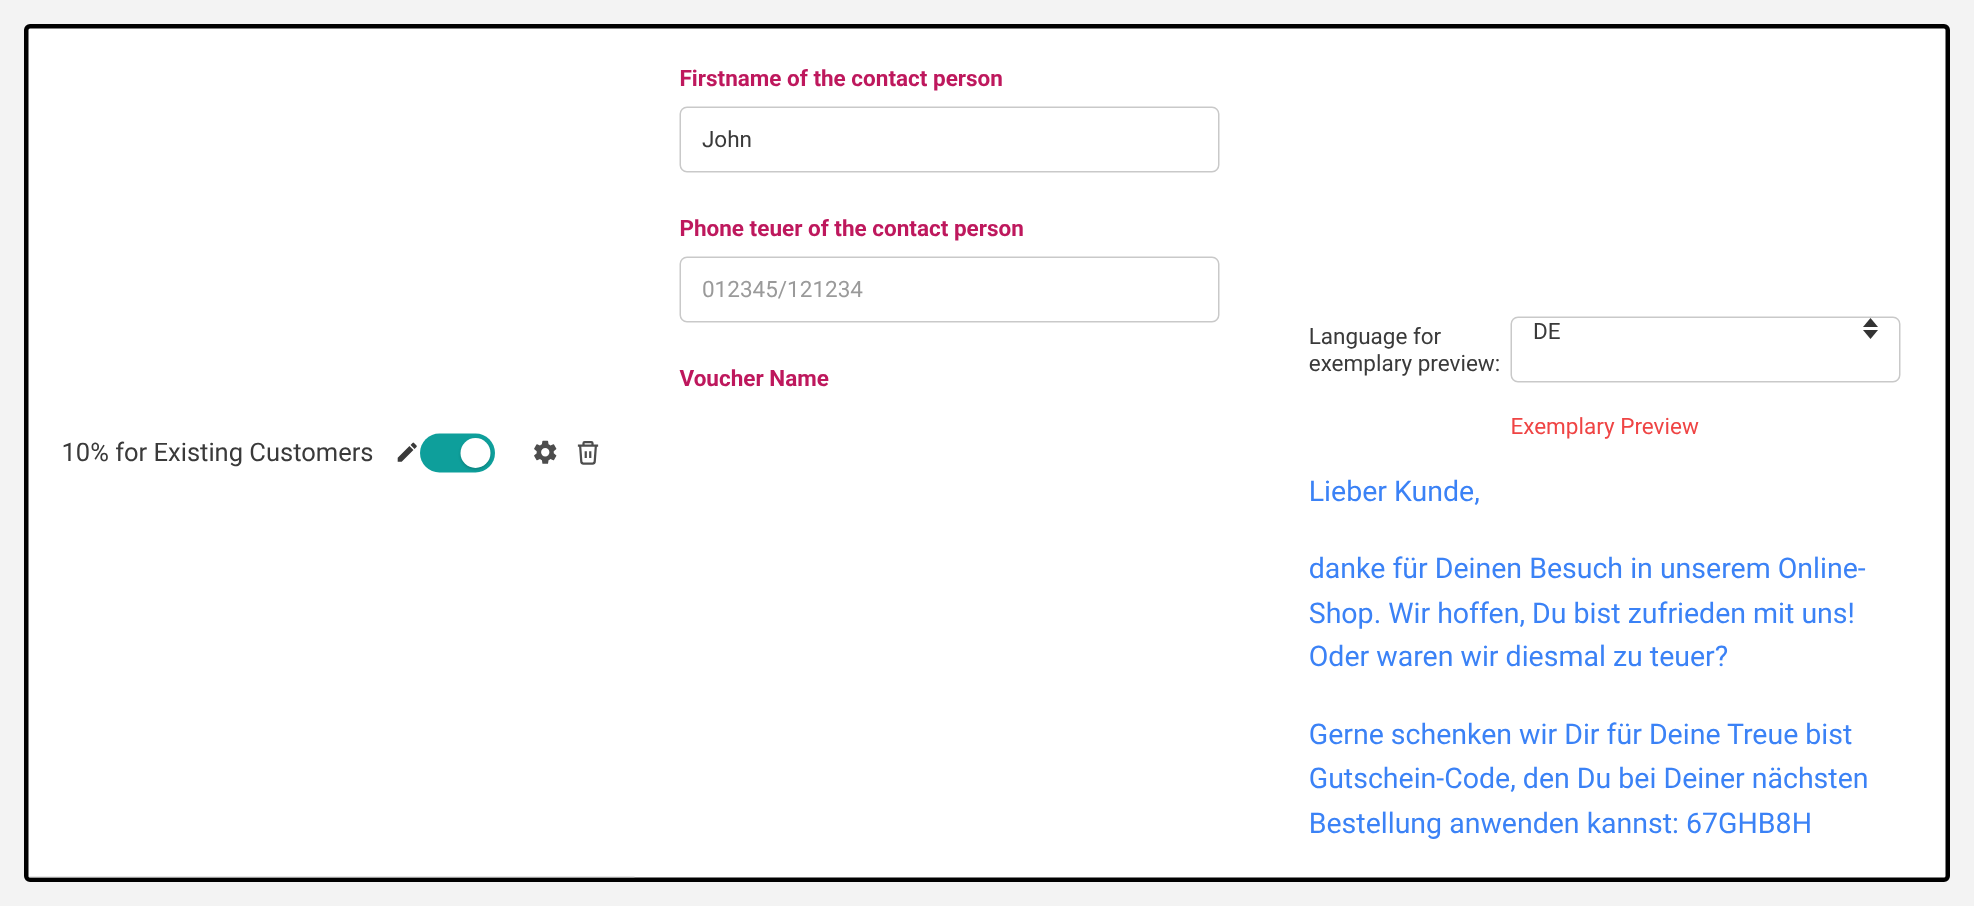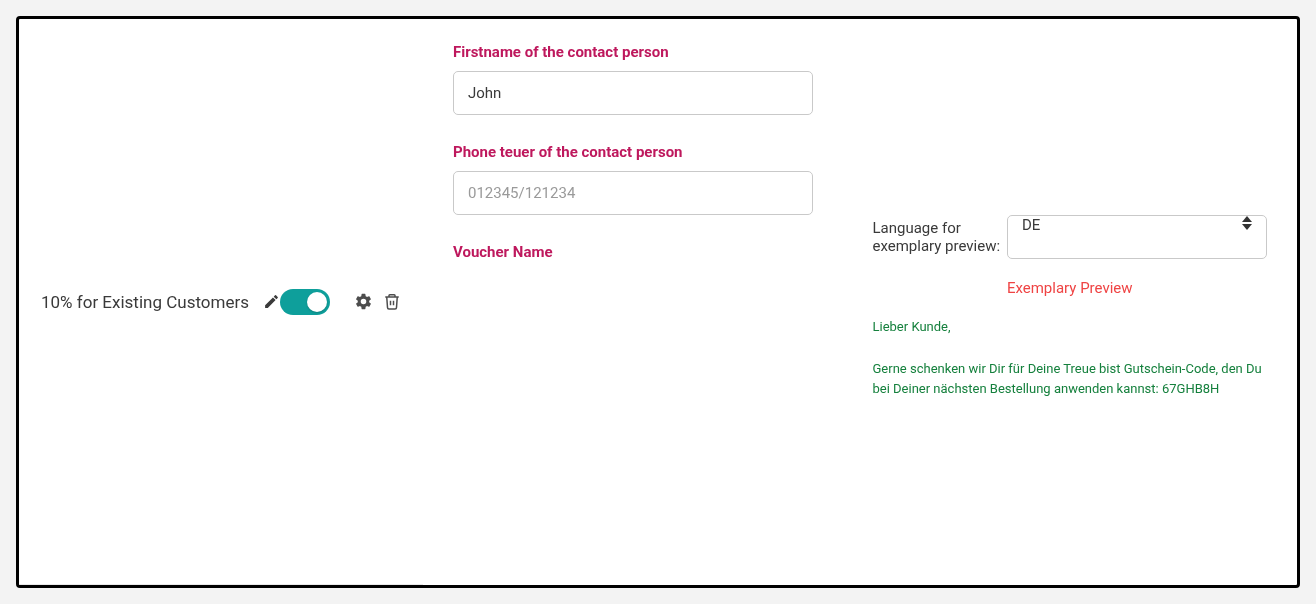--- a/index.html
+++ b/index.html
@@ -147,22 +147,22 @@
       flex-direction: column;
       line-height: 0;
     }
     .preview-title {
       text-align: center;
       font-size: 15px;
       color: #ef4444;
       margin-bottom: 20px;
     }
     .preview-body {
-      font-size: 13px;
-      color: #15803d;
+      font-size: 19px;
+      color: #3b82f6;
       line-height: 1.55;
     }
     .preview-body p {
       margin-bottom: 22px;
     }
   </style>
 </head>
 <body>
 
 <div class="card">
@@ -231,20 +231,21 @@
                 <path d="M0 0 L10 0 L5 6 Z" fill="#333"></path>
               </svg>
           </span>
         </div>
       </div>
 
       <div class="preview-title">Exemplary Preview</div>
 
       <div class="preview-body">
         <p>Lieber Kunde,</p>
+        <p>danke für Deinen Besuch in unserem Online-Shop. Wir hoffen, Du bist zufrieden mit uns! Oder waren wir diesmal zu teuer?</p>
         <p>Gerne schenken wir Dir für Deine Treue bist Gutschein-Code, den Du bei Deiner nächsten Bestellung anwenden kannst: 67GHB8H</p>
       </div>
 
     </div>
 
   </div>
 
 </div>
 
 </body></html>

